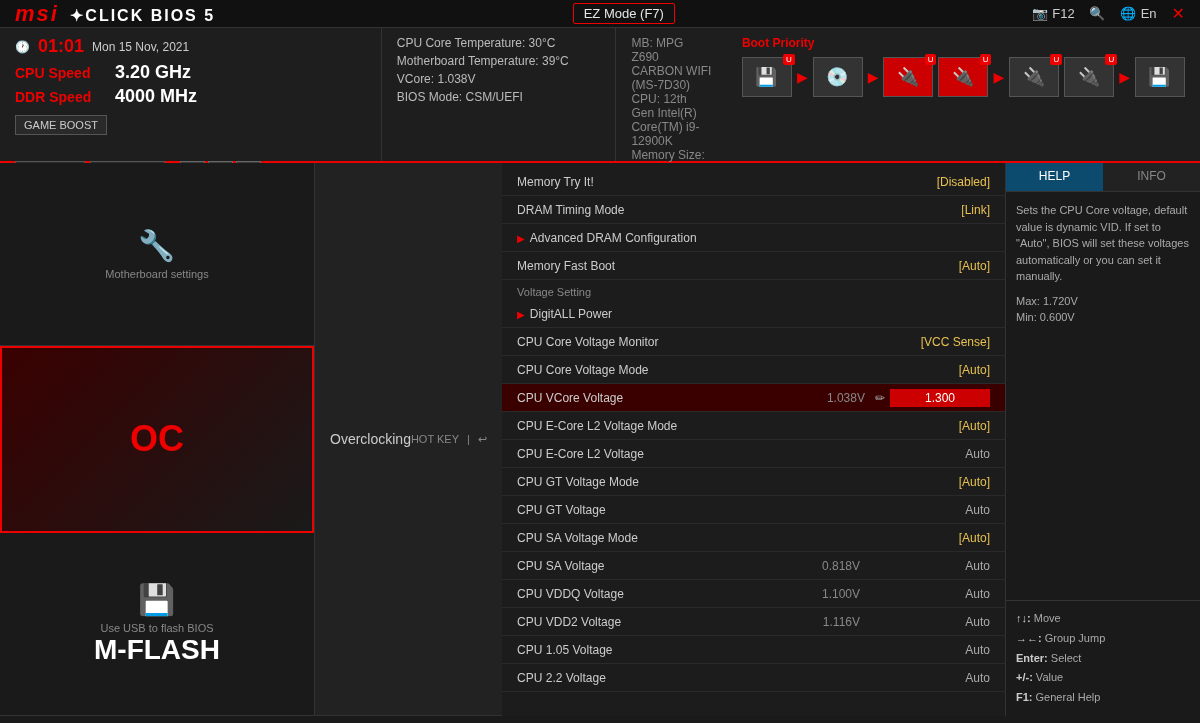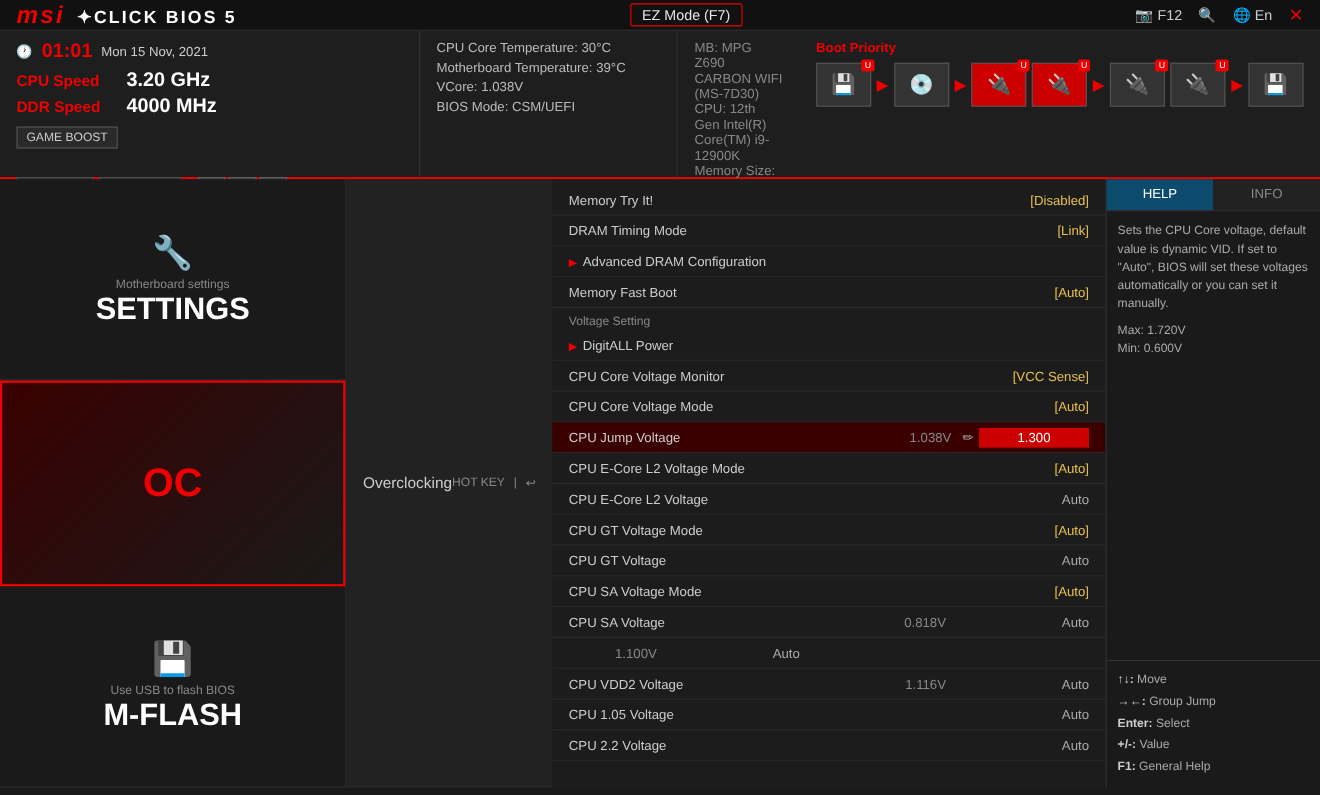--- a/index.html
+++ b/index.html
@@ -433,21 +433,20 @@
     </div>
   </div>
 </div>
 
 <div class="main-area">
 
   <div class="sidebar">
     <div class="sidebar-item">
       <div class="si-icon">🔧</div>
       <div class="si-sub">Motherboard settings</div>
-      <div class="si-title">SETTINGS</div>
     </div>
     <div class="sidebar-item oc-item">
       <div class="si-title">OC</div>
     </div>
     <div class="sidebar-item">
       <div class="si-icon">💾</div>
       <div class="si-sub">Use USB to flash BIOS</div>
       <div class="si-title">M-FLASH</div>
     </div>
   </div>
@@ -486,21 +485,21 @@
       </div>
       <div class="setting-row">
         <span class="setting-name">CPU Core Voltage Monitor</span>
         <span class="setting-value bracket">[VCC Sense]</span>
       </div>
       <div class="setting-row">
         <span class="setting-name">CPU Core Voltage Mode</span>
         <span class="setting-value bracket">[Auto]</span>
       </div>
       <div class="setting-row active">
-        <span class="setting-name">CPU Jump Voltage</span>
+        <span class="setting-name">CPU VCore Voltage</span>
         <span class="setting-value-current">1.038V</span>
         <span style="color:#aaa;font-size:12px;margin-right:5px;">✏</span>
         <input class="setting-input" type="text" value="1.300" style="">
       </div>
       <div class="setting-row">
         <span class="setting-name">CPU E-Core L2 Voltage Mode</span>
         <span class="setting-value bracket">[Auto]</span>
       </div>
       <div class="setting-row">
         <span class="setting-name">CPU E-Core L2 Voltage</span>
@@ -517,20 +516,21 @@
       <div class="setting-row">
         <span class="setting-name">CPU SA Voltage Mode</span>
         <span class="setting-value bracket">[Auto]</span>
       </div>
       <div class="setting-row">
         <span class="setting-name">CPU SA Voltage</span>
         <span class="setting-value-current">0.818V</span>
         <span class="setting-value">Auto</span>
       </div>
       <div class="setting-row">
+        <span class="setting-name">CPU VDDQ Voltage</span>
         <span class="setting-value-current">1.100V</span>
         <span class="setting-value">Auto</span>
       </div>
       <div class="setting-row">
         <span class="setting-name">CPU VDD2 Voltage</span>
         <span class="setting-value-current">1.116V</span>
         <span class="setting-value">Auto</span>
       </div>
       <div class="setting-row">
         <span class="setting-name">CPU 1.05 Voltage</span>

